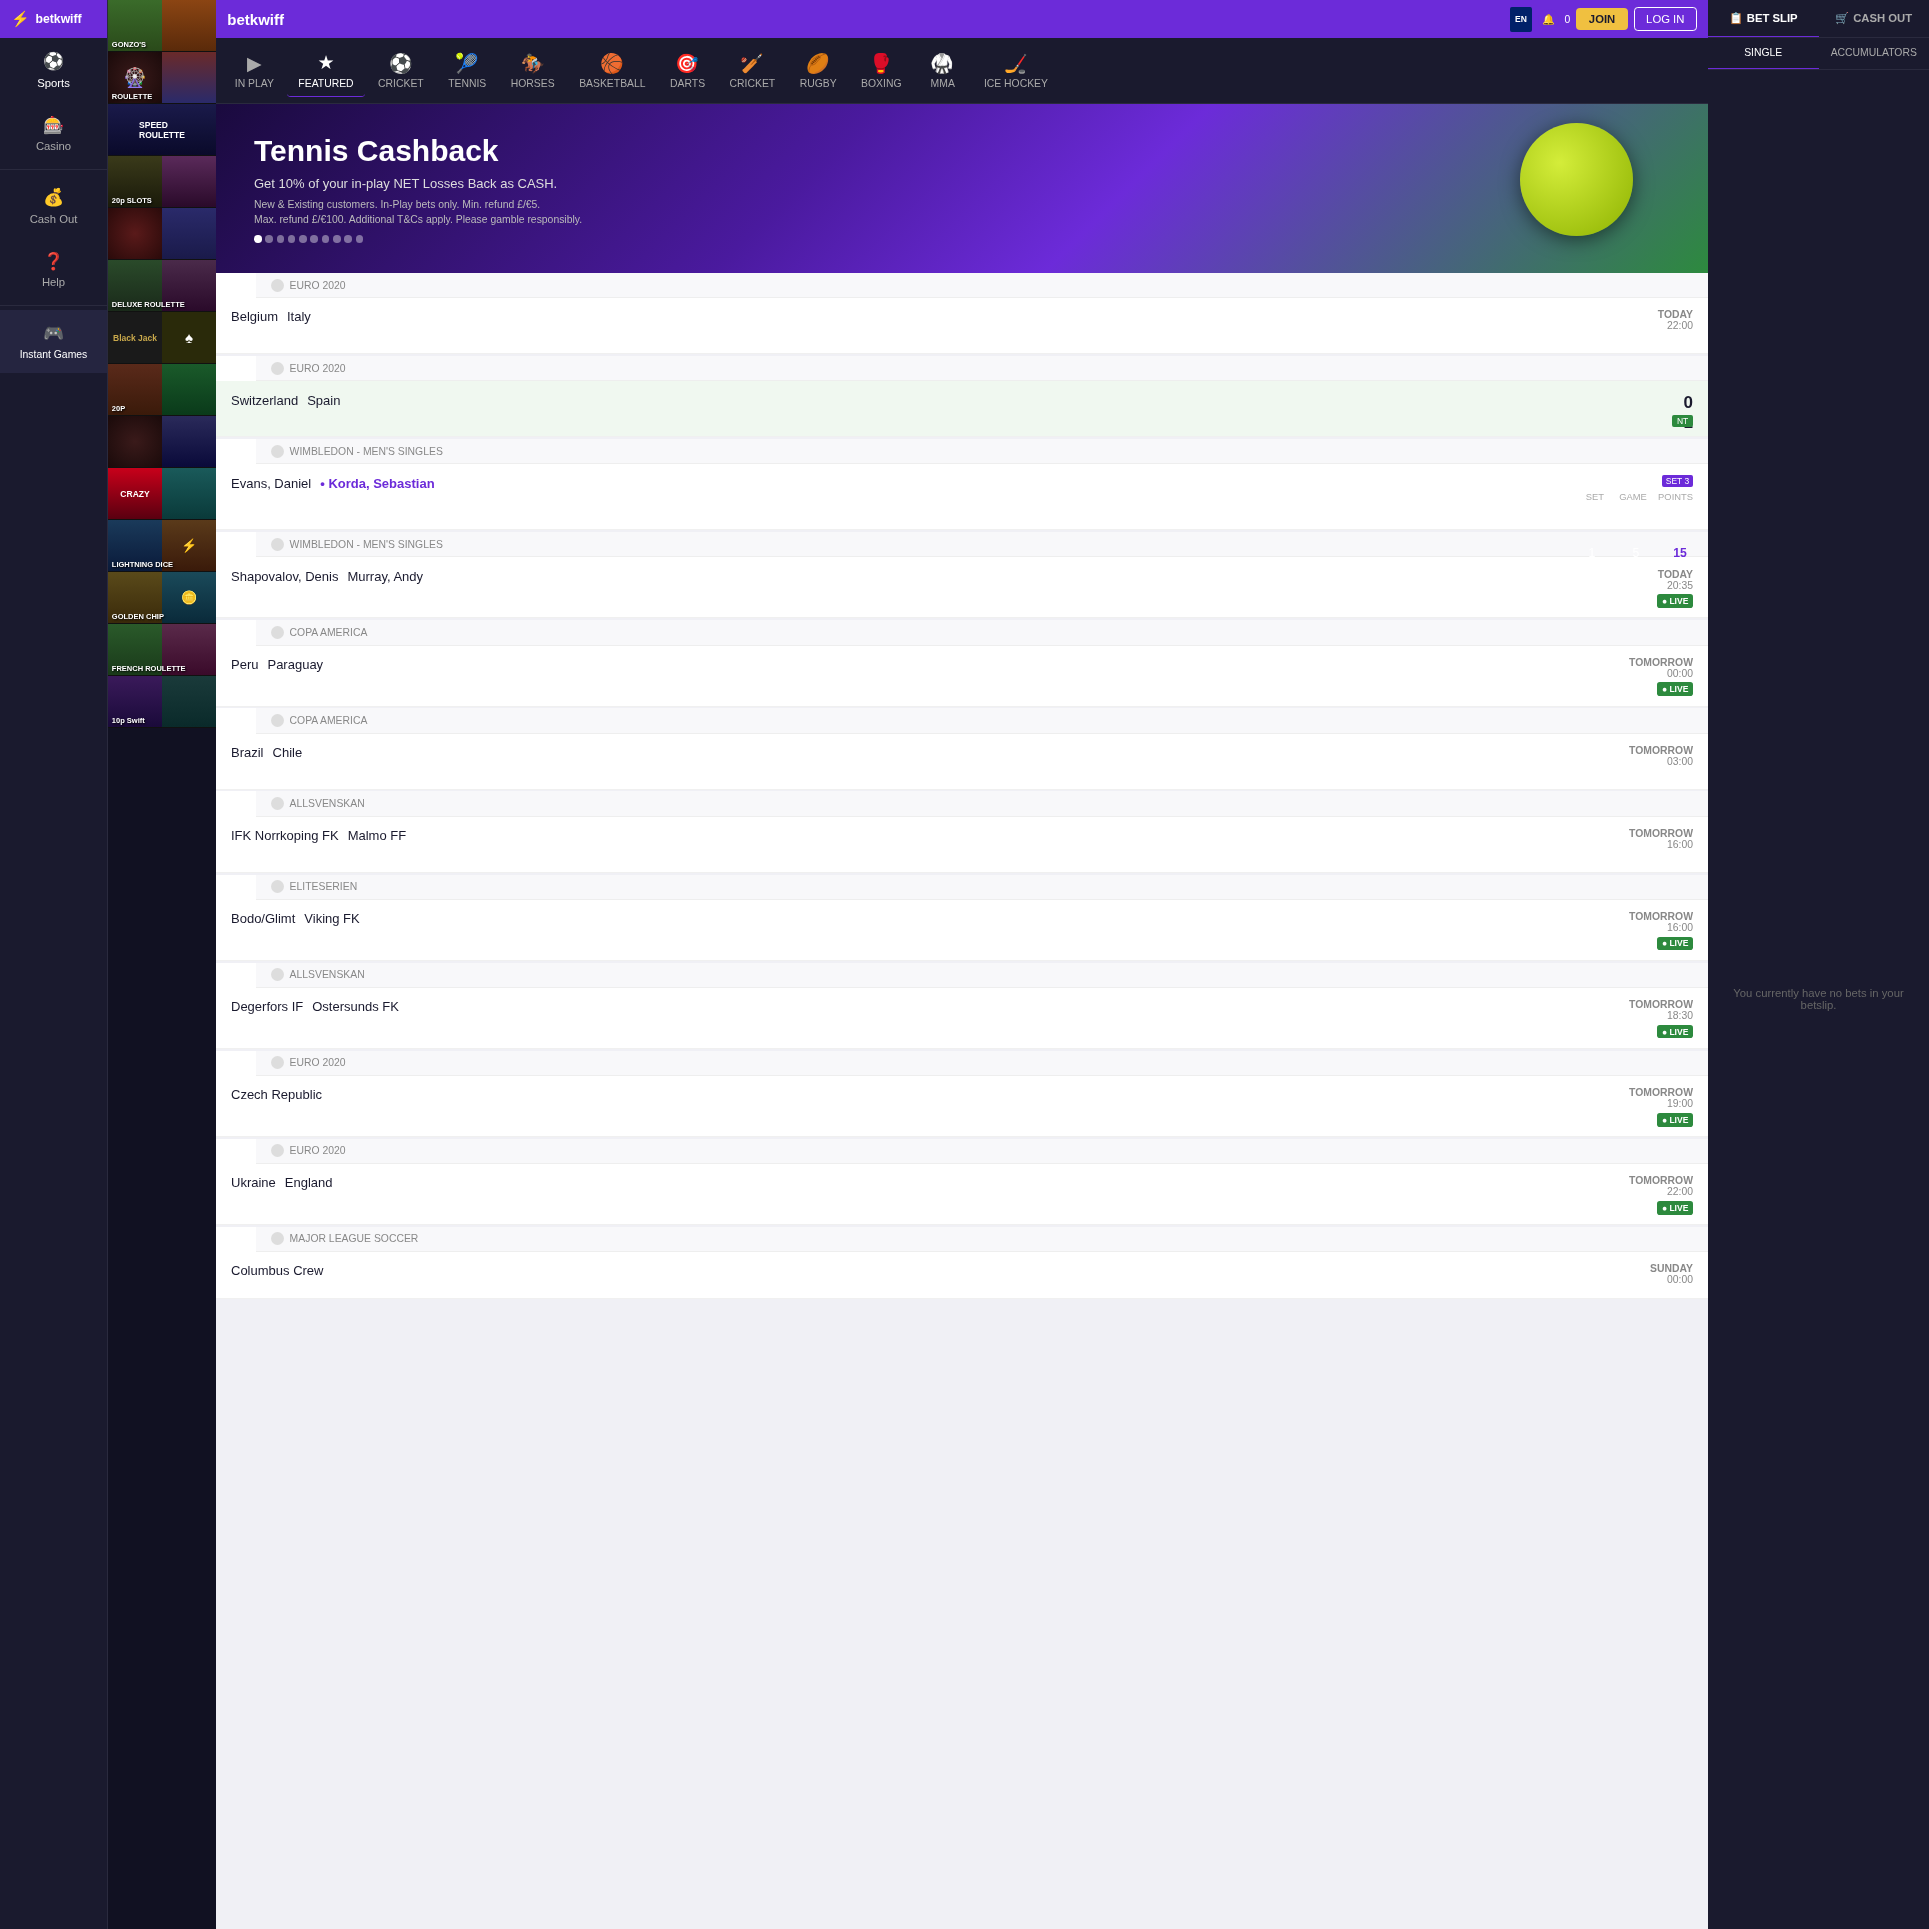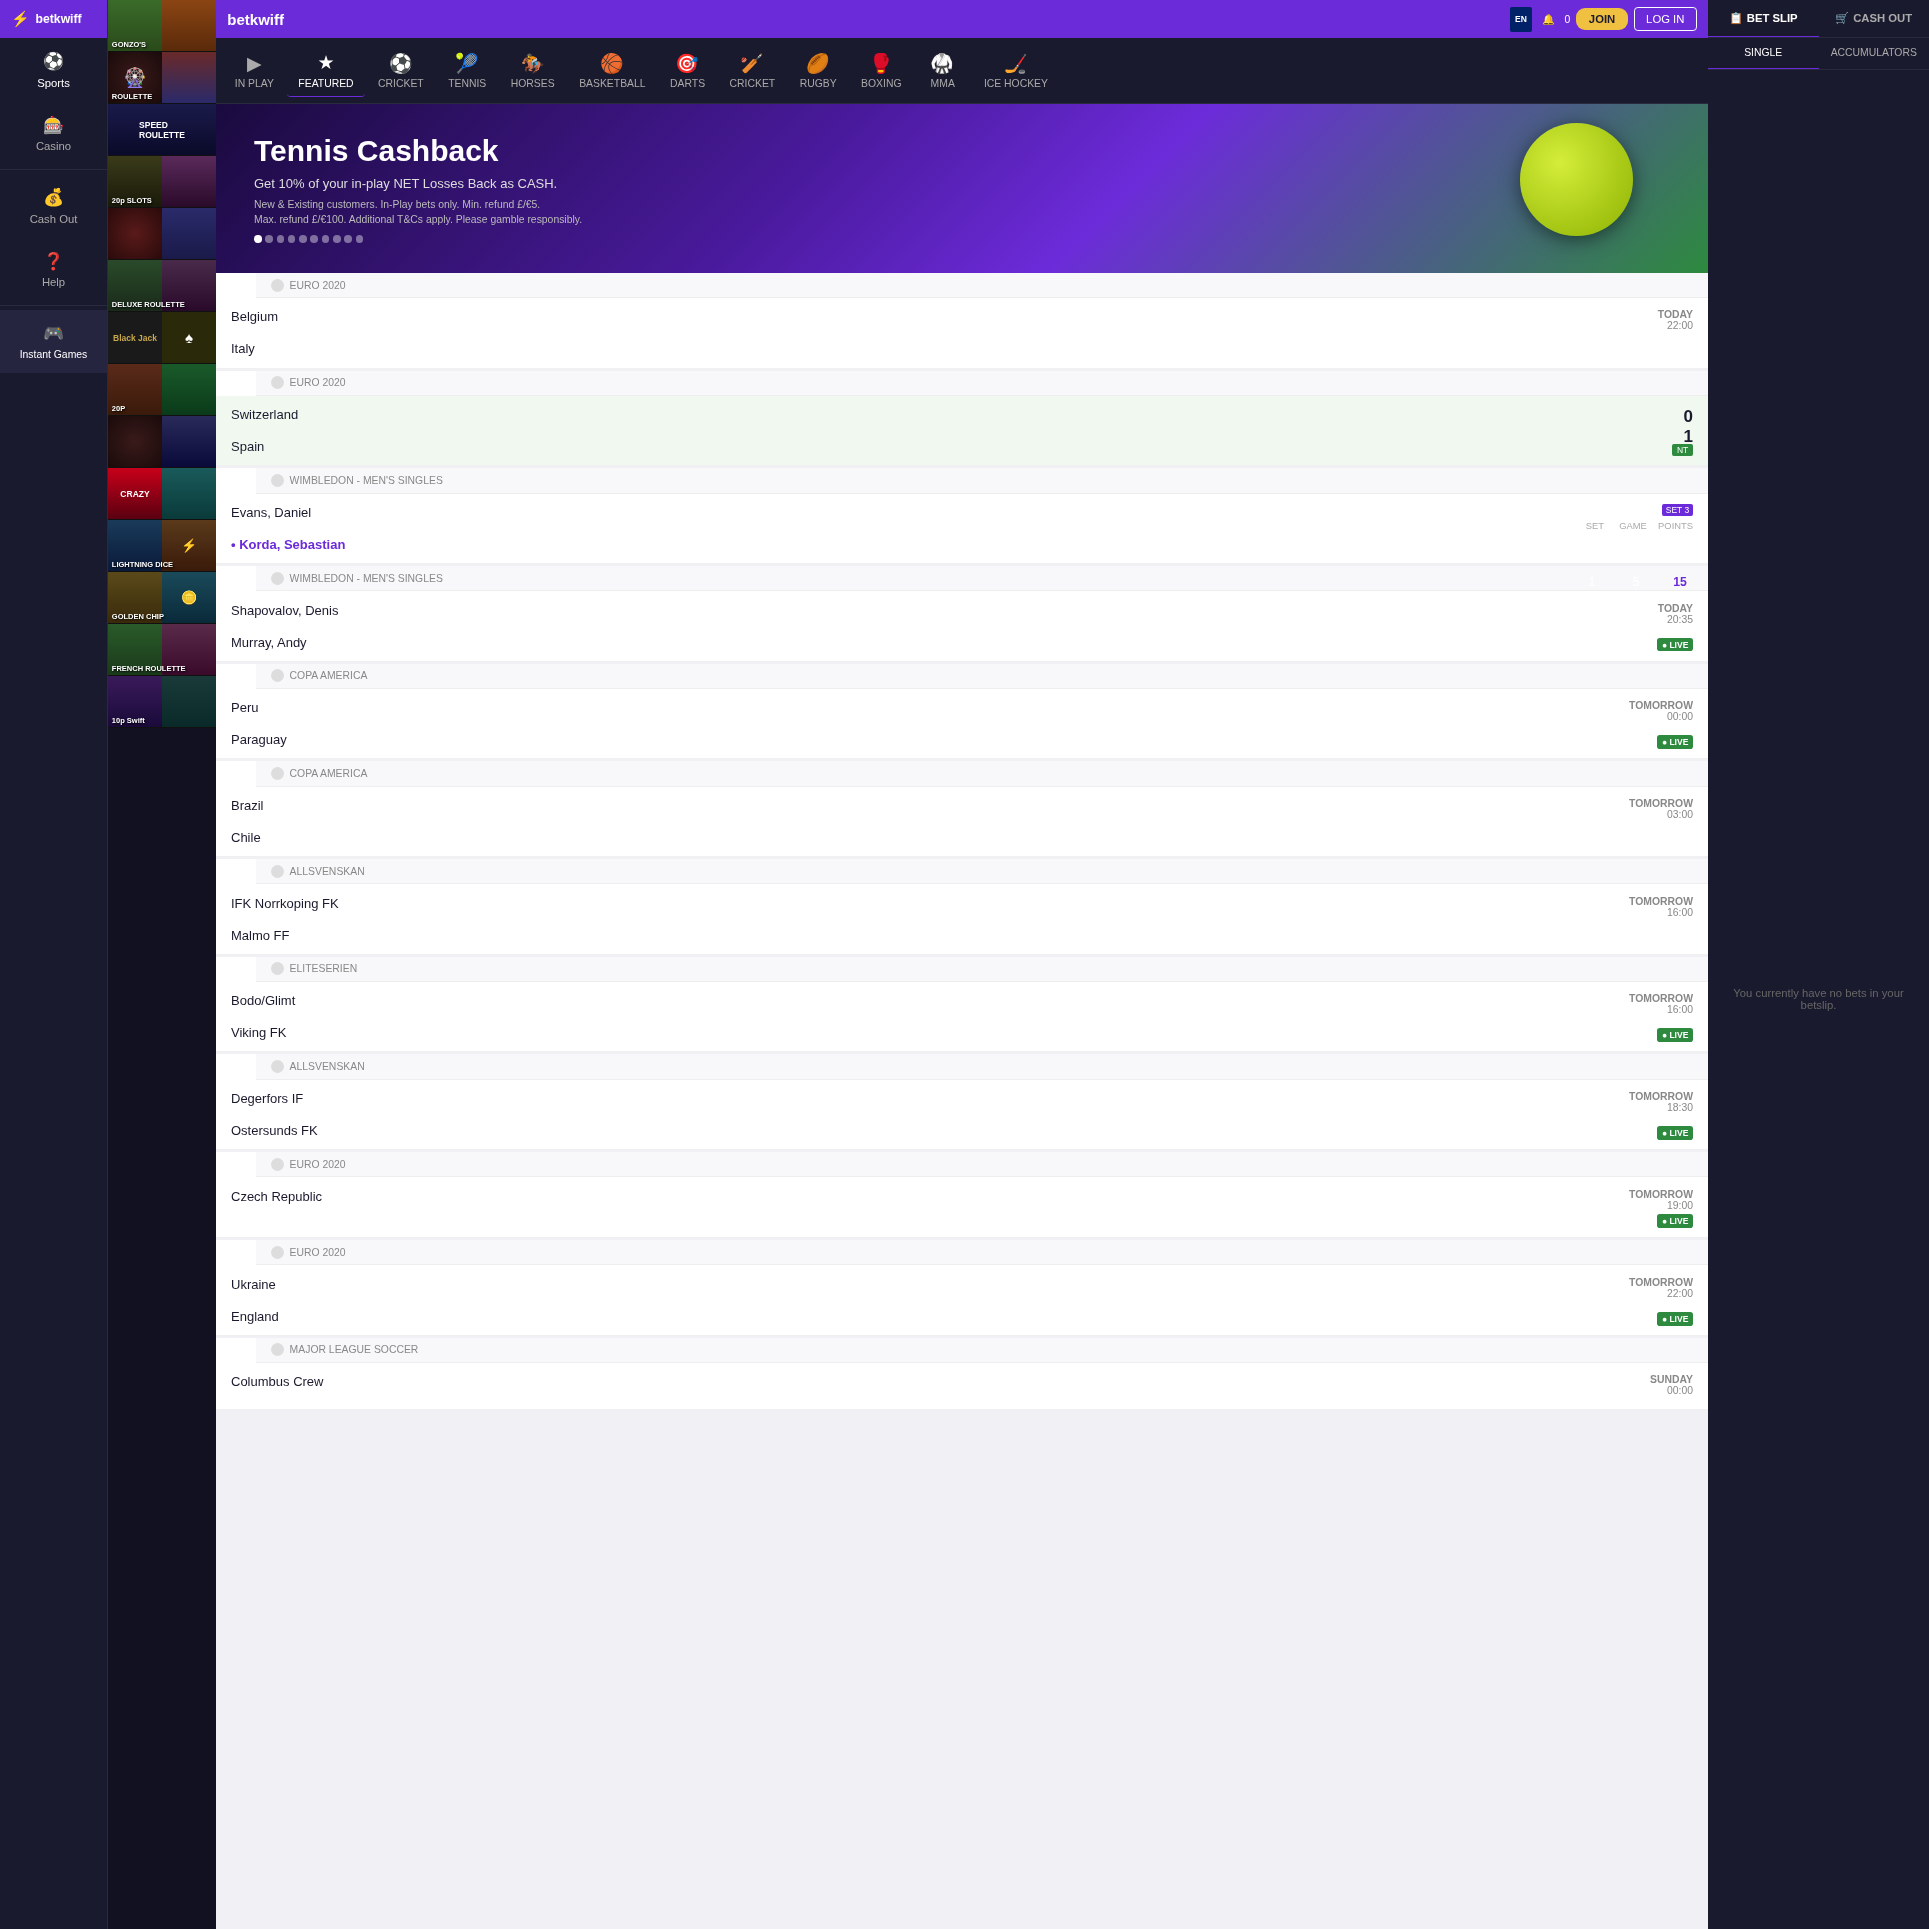--- a/index.html
+++ b/index.html
@@ -206,22 +206,22 @@
     }
     .match-row {
       padding: 11.3px 15px;
       border-bottom: 0.9px solid #f0f0f0;
       cursor: pointer;
       position: relative;
       background: #fff;
     }
     .match-teams {
       display: flex;
-      flex-direction: column;
-      gap: 17px;
+      flex-direction: row;
+      gap: 9px;
     }
     .match-team {
       font-size: 13px;
       color: #1a1a2e;
       font-weight: 500;
     }
     .match-team.winner { font-weight: bold; }
     .match-meta {
       position: absolute;
       right: 15px;
@@ -324,21 +324,21 @@
     .auth-buttons {
       display: flex;
       gap: 5.6px;
       align-items: center;
     }
     .btn-join {
       background: #f0c040;
       color: #1a1a2e;
       border: none;
       padding: 4.7px 13px;
-      border-radius: 9px;
+      border-radius: 4px;
       font-weight: bold;
       font-size: 11.3px;
       cursor: pointer;
     }
     .btn-login {
       background: transparent;
       color: #fff;
       border: 0.9px solid #fff;
       padding: 4.7px 11.3px;
       border-radius: 3.8px;

